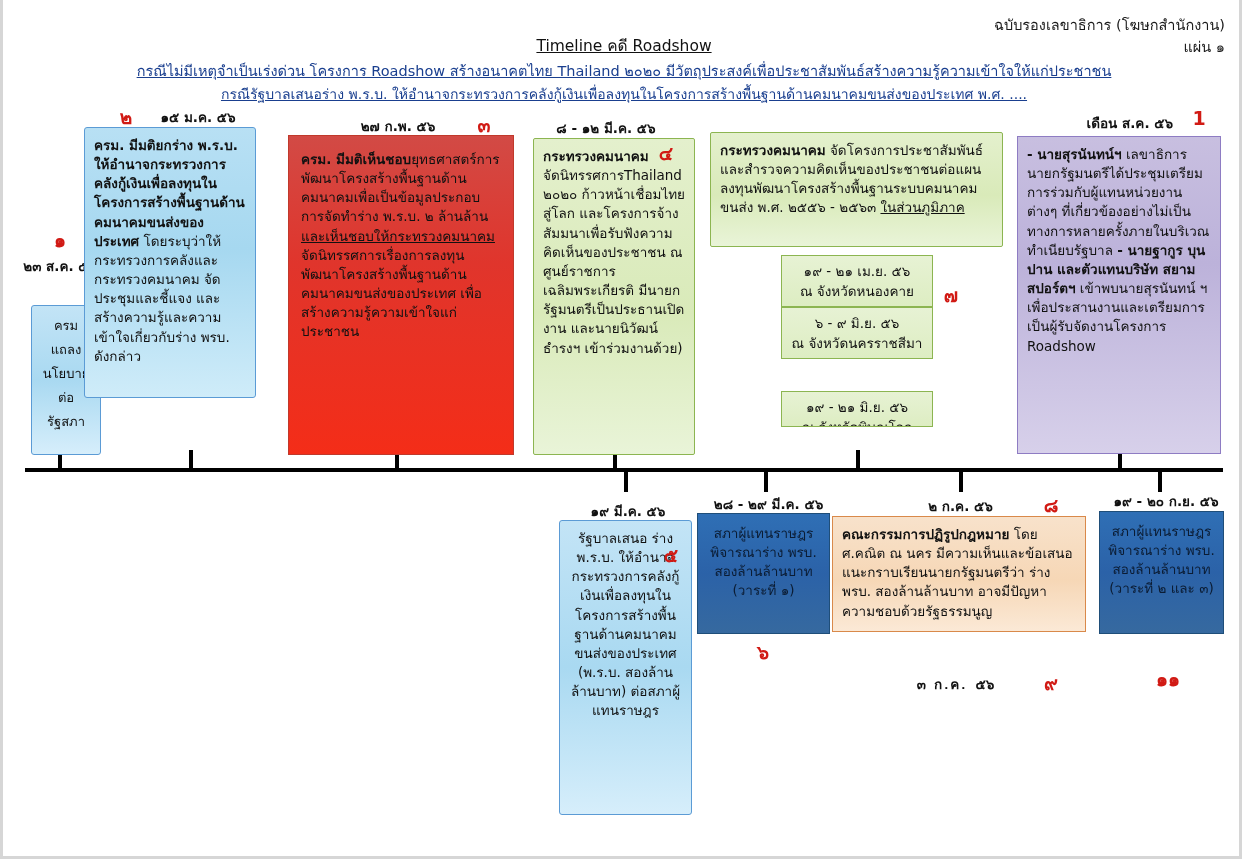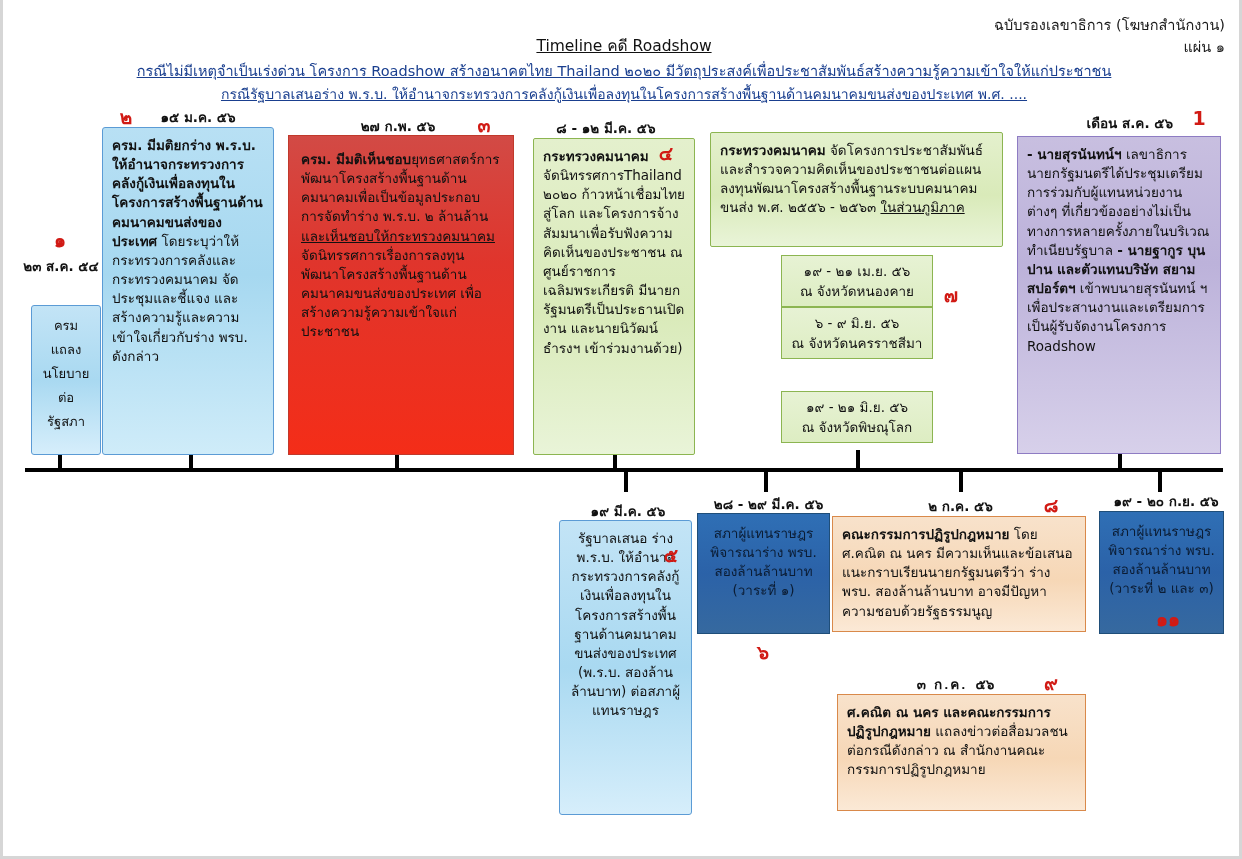--- a/index.html
+++ b/index.html
@@ -138,21 +138,21 @@
   <div class="abs tick" style="left:1155px;top:470px;height:22px;"></div>
 
   <div class="abs marker" style="left:30px;top:225px;width:54px;">๑</div>
   <div class="abs datecap" style="left:10px;top:255px;width:96px;">๒๓ ส.ค. ๕๔</div>
   <div class="abs box box-blue-pale ctr" style="left:28px;top:305px;width:70px;height:150px;font-size:13px;line-height:1.85;">
     <span>ครม แถลง นโยบาย ต่อ รัฐสภา</span>
   </div>
 
   <div class="abs marker" style="left:110px;top:102px;width:26px;">๒</div>
   <div class="abs datecap" style="left:140px;top:106px;width:110px;">๑๕ ม.ค. ๕๖</div>
-  <div class="abs box box-blue" style="left:99px;top:127px;width:172px;height:328px;">
+  <div class="abs box box-blue" style="left:81px;top:127px;width:172px;height:271px;">
     <span class="b">ครม. มีมติยกร่าง พ.ร.บ. ให้อำนาจกระทรวงการคลังกู้เงินเพื่อลงทุนในโครงการสร้างพื้นฐานด้านคมนาคมขนส่งของประเทศ</span><span> โดยระบุว่าให้กระทรวงการคลังและกระทรวงคมนาคม จัดประชุมและชี้แจง และสร้างความรู้และความเข้าใจเกี่ยวกับร่าง พรบ. ดังกล่าว</span>
   </div>
 
   <div class="abs datecap" style="left:330px;top:115px;width:130px;">๒๗ ก.พ. ๕๖</div>
   <div class="abs marker" style="left:468px;top:110px;width:26px;">๓</div>
   <div class="abs box box-red" style="left:285px;top:135px;width:226px;height:320px;padding:14px 12px;">
     <span class="b">ครม. มีมติเห็นชอบ</span><span>ยุทธศาสตร์การพัฒนาโครงสร้างพื้นฐานด้านคมนาคมเพื่อเป็นข้อมูลประกอบการจัดทำร่าง พ.ร.บ. ๒ ล้านล้าน </span><span class="u">และเห็นชอบให้กระทรวงคมนาคม</span><span>จัดนิทรรศการเรื่องการลงทุนพัฒนาโครงสร้างพื้นฐานด้าน คมนาคมขนส่งของประเทศ เพื่อสร้างความรู้ความเข้าใจแก่ประชาชน</span>
   </div>
 
   <div class="abs datecap" style="left:528px;top:117px;width:150px;">๘ - ๑๒ มี.ค. ๕๖</div>
@@ -168,21 +168,21 @@
   <div class="abs marker" style="left:935px;top:280px;width:26px;">๗</div>
 
   <div class="abs box box-green-sub" style="left:778px;top:255px;width:152px;height:52px;padding:6px 4px;line-height:1.45;">
     <div>๑๙ - ๒๑ เม.ย. ๕๖</div>
     <div>ณ จังหวัดหนองคาย</div>
   </div>
   <div class="abs box box-green-sub" style="left:778px;top:307px;width:152px;height:52px;padding:6px 4px;line-height:1.45;">
     <div>๖ - ๙ มิ.ย. ๕๖</div>
     <div>ณ จังหวัดนครราชสีมา</div>
   </div>
-  <div class="abs box box-green-sub" style="left:778px;top:391px;width:152px;height:52px;padding:6px 4px;line-height:1.45;">
+  <div class="abs box box-green-sub" style="left:778px;top:391px;width:152px;height:36px;padding:6px 4px;line-height:1.45;">
     <div>๑๙ - ๒๑ มิ.ย. ๕๖</div>
     <div>ณ จังหวัดพิษณุโลก</div>
   </div>
 
   <div class="abs datecap" style="left:1060px;top:112px;width:110px;text-align:right;">เดือน ส.ค. ๕๖</div>
   <div class="abs marker" style="left:1176px;top:107px;width:40px;">1</div>
   <div class="abs box box-purple" style="left:1014px;top:136px;width:204px;height:318px;">
     <span class="b">- นายสุรนันทน์ฯ</span><span> เลขาธิการนายกรัฐมนตรีได้ประชุมเตรียมการร่วมกับผู้แทนหน่วยงานต่างๆ ที่เกี่ยวข้องอย่างไม่เป็นทางการหลายครั้งภายในบริเวณทำเนียบรัฐบาล</span>
     <span class="b">- นายฐากูร บุนปาน และตัวแทนบริษัท สยามสปอร์ตฯ</span><span> เข้าพบนายสุรนันทน์ ฯ เพื่อประสานงานและเตรียมการเป็นผู้รับจัดงานโครงการ Roadshow</span>
   </div>
@@ -200,23 +200,20 @@
   <div class="abs marker" style="left:747px;top:637px;width:26px;">๖</div>
 
   <div class="abs datecap" style="left:905px;top:495px;width:105px;">๒ ก.ค. ๕๖</div>
   <div class="abs marker" style="left:1035px;top:490px;width:26px;">๘</div>
   <div class="abs box box-orange" style="left:829px;top:516px;width:254px;height:116px;">
     <span class="b">คณะกรรมการปฏิรูปกฎหมาย</span><span> โดย ศ.คณิต ณ นคร มีความเห็นและข้อเสนอแนะกราบเรียนนายกรัฐมนตรีว่า ร่าง พรบ. สองล้านล้านบาท อาจมีปัญหาความชอบด้วยรัฐธรรมนูญ</span>
   </div>
 
   <div class="abs datecap" style="left:900px;top:673px;width:105px;font-family:Liberation Mono, monospace;">๓ ก.ค. ๕๖</div>
   <div class="abs marker" style="left:1035px;top:668px;width:26px;">๙</div>
-  <div class="abs box box-orange" style="left:834px;top:694px;width:249px;height:117px;">
-    <span class="b">ศ.คณิต ณ นคร และคณะกรรมการปฏิรูปกฎหมาย</span><span> แถลงข่าวต่อสื่อมวลชนต่อกรณีดังกล่าว ณ สำนักงานคณะกรรมการปฏิรูปกฎหมาย</span>
-  </div>
 
   <div class="abs datecap" style="left:1089px;top:490px;width:148px;">๑๙ - ๒๐ ก.ย. ๕๖</div>
   <div class="abs box box-navy" style="left:1096px;top:511px;width:125px;height:123px;padding:10px 6px;">
     <span>สภาผู้แทนราษฎร พิจารณาร่าง พรบ. สองล้านล้านบาท (วาระที่ ๒ และ ๓)</span>
   </div>
-  <div class="abs marker" style="left:1145px;top:604px;width:40px;">๑๑</div>
+  <div class="abs marker" style="left:1145px;top:664px;width:40px;">๑๑</div>
 
 </div>
 
 </body></html>

